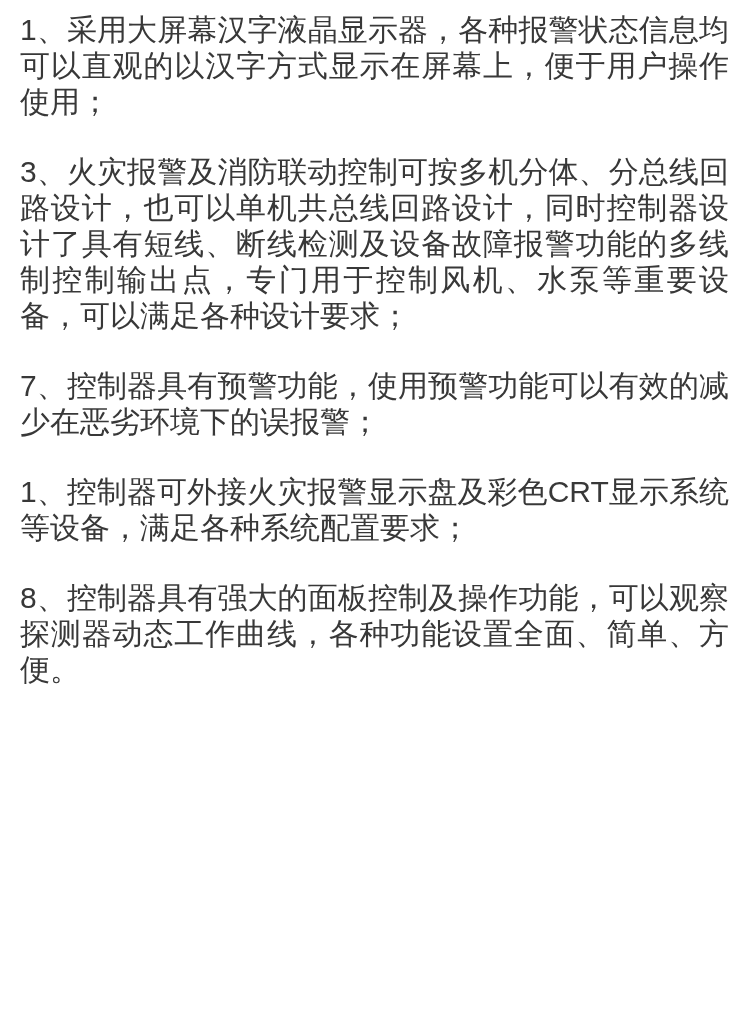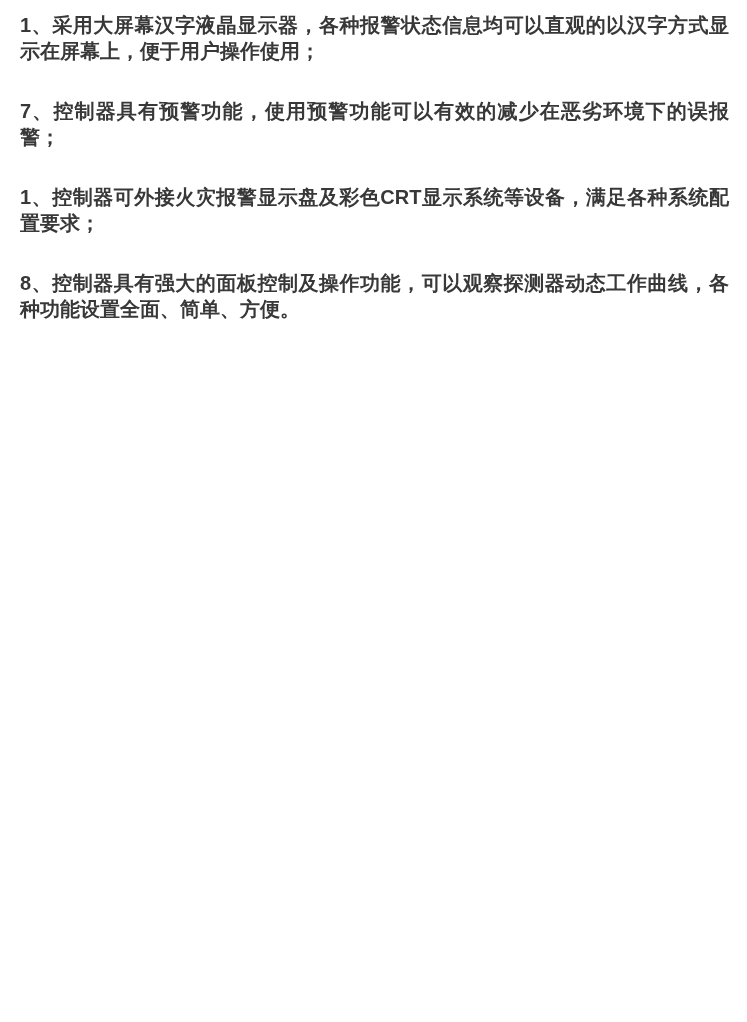--- a/index.html
+++ b/index.html
@@ -14,29 +14,30 @@
     font-family: "Liberation Sans", sans-serif;
   }
   .doc {
     box-sizing: border-box;
     width: 747px;
     padding: 12px 18px 0 20px;
     color: #383838;
   }
   .doc p.para {
     margin: 0 0 34px 0;
-    font-size: 20px;
-    line-height: 26px;
+    font-size: 30px;
+    line-height: 36px;
     text-align: justify;
     letter-spacing: 0;
     word-break: break-all;
-    font-weight: 700;
+    font-weight: 400;
   }
 </style>
 </head>
 <body style="background: rgb(255, 255, 255);">
 
 <main class="doc" style="color: rgb(56, 56, 56);">
   <p class="para">1、采用大屏幕汉字液晶显示器，各种报警状态信息均可以直观的以汉字方式显示在屏幕上，便于用户操作使用；</p>
+  <p class="para">3、火灾报警及消防联动控制可按多机分体、分总线回路设计，也可以单机共总线回路设计，同时控制器设计了具有短线、断线检测及设备故障报警功能的多线制控制输出点，专门用于控制风机、水泵等重要设备，可以满足各种设计要求；</p>
   <p class="para">7、控制器具有预警功能，使用预警功能可以有效的减少在恶劣环境下的误报警；</p>
   <p class="para">1、控制器可外接火灾报警显示盘及彩色CRT显示系统等设备，满足各种系统配置要求；</p>
   <p class="para">8、控制器具有强大的面板控制及操作功能，可以观察探测器动态工作曲线，各种功能设置全面、简单、方便。</p>
 </main>
 
 </body></html>

